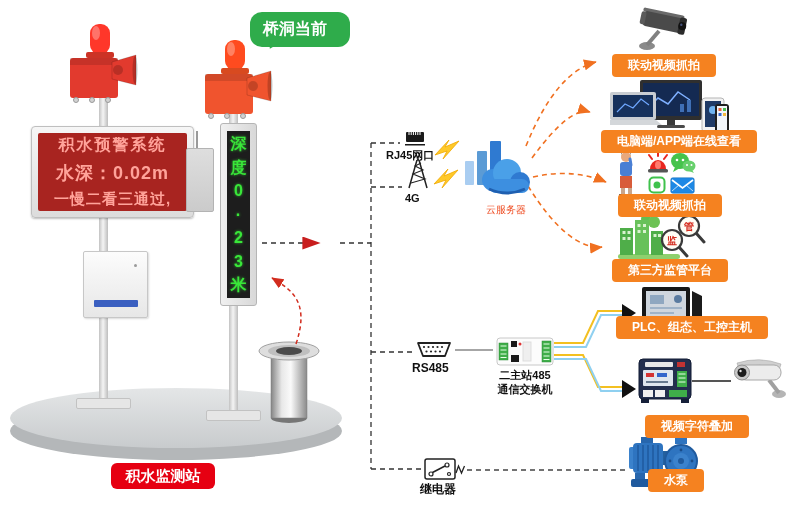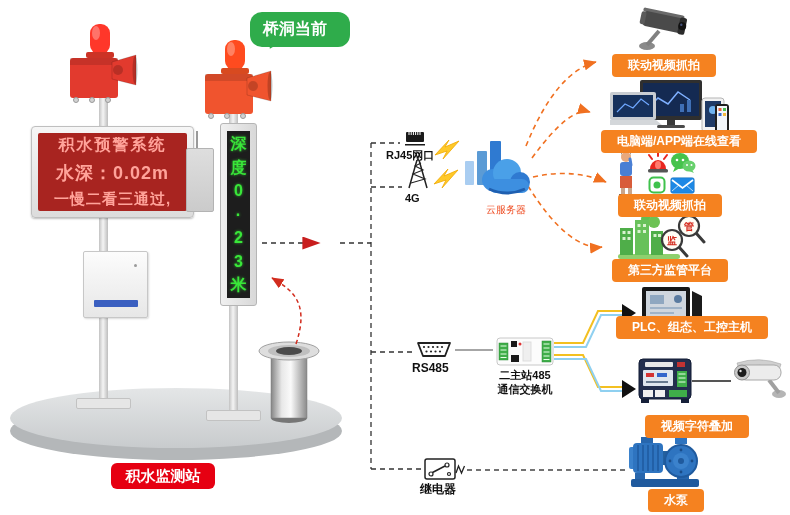--- a/index.html
+++ b/index.html
@@ -401,15 +401,15 @@
     <path d="M9,18 v26 M14,18 v26 M19,18 v26 M24,18 v26 M29,18 v26" stroke="#1f5a9e" stroke-width="1.5"></path>
     <rect x="34" y="24" width="6" height="14" fill="#24619f"></rect>
     <circle cx="52" cy="34" r="16" fill="#2e74c0" stroke="#1f5a9e" stroke-width="2"></circle>
     <circle cx="52" cy="34" r="8" fill="#3b82cc"></circle>
     <circle cx="52" cy="34" r="3" fill="#1f5a9e"></circle>
     <circle cx="52" cy="23" r="1.4" fill="#1a4c88"></circle>
       <circle cx="63" cy="34" r="1.4" fill="#1a4c88"></circle>
     <circle cx="52" cy="45" r="1.4" fill="#1a4c88"></circle>
       <circle cx="41" cy="34" r="1.4" fill="#1a4c88"></circle>
   </svg>
-  <div class="olabel" style="left:648px;top:489px">水泵</div>
+  <div class="olabel" style="left:648px;top:469px">水泵</div>
 
 </div>
 
 </body></html>

